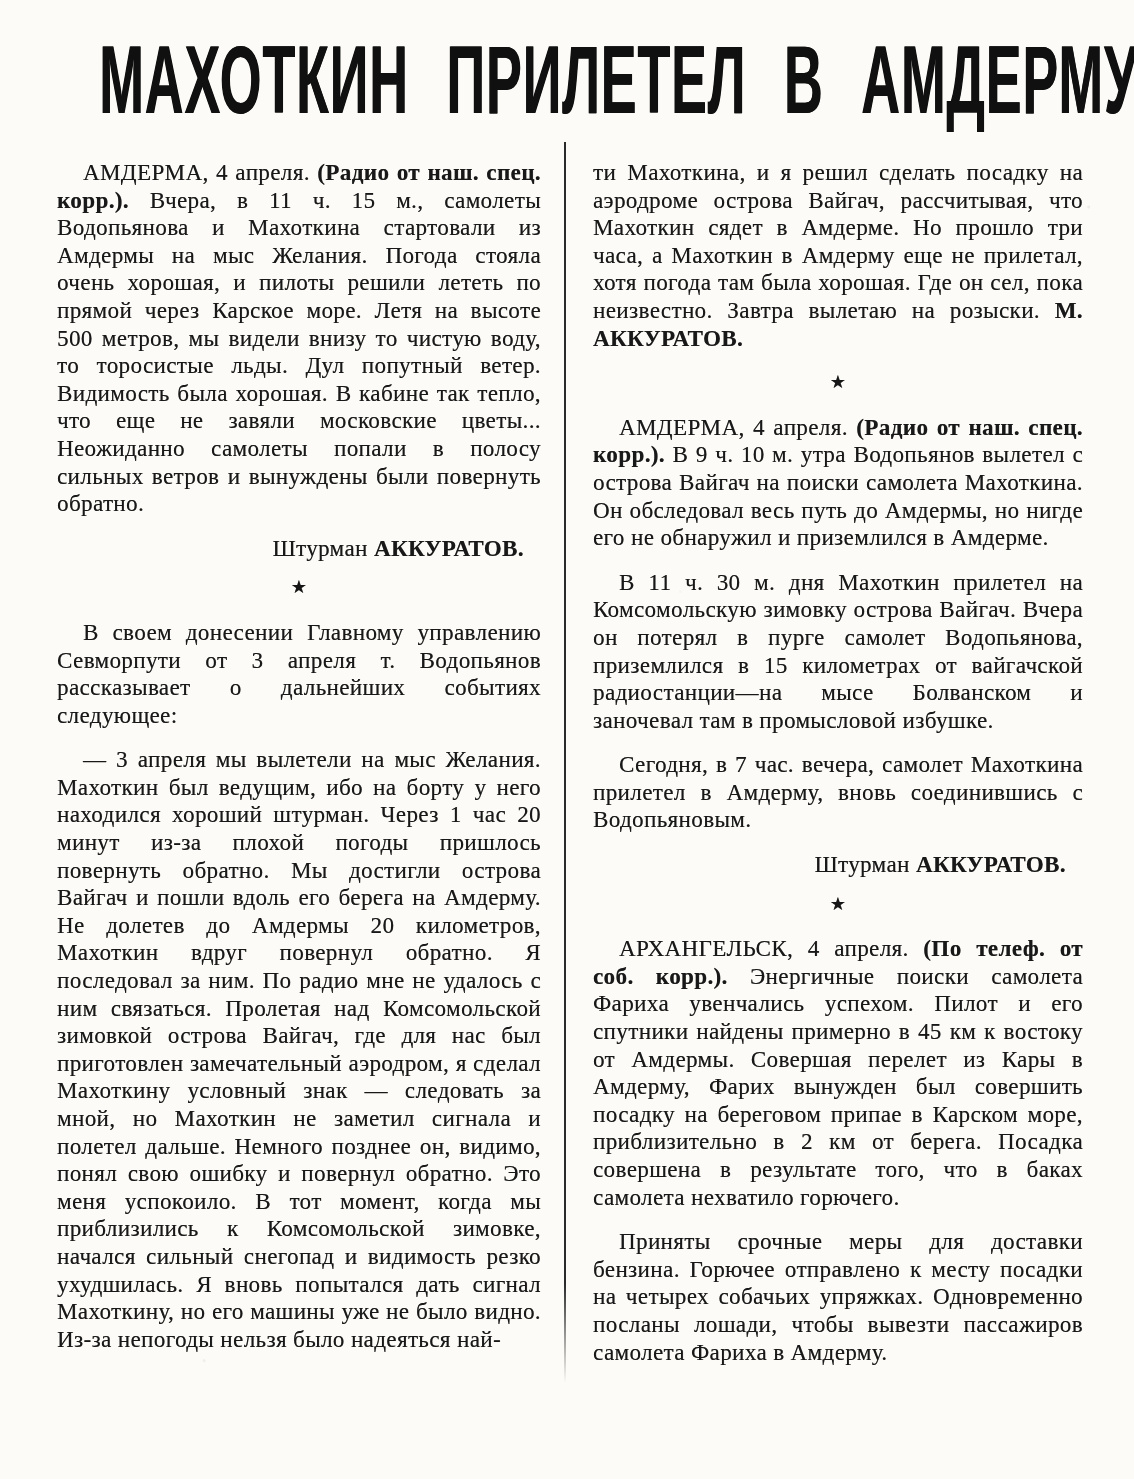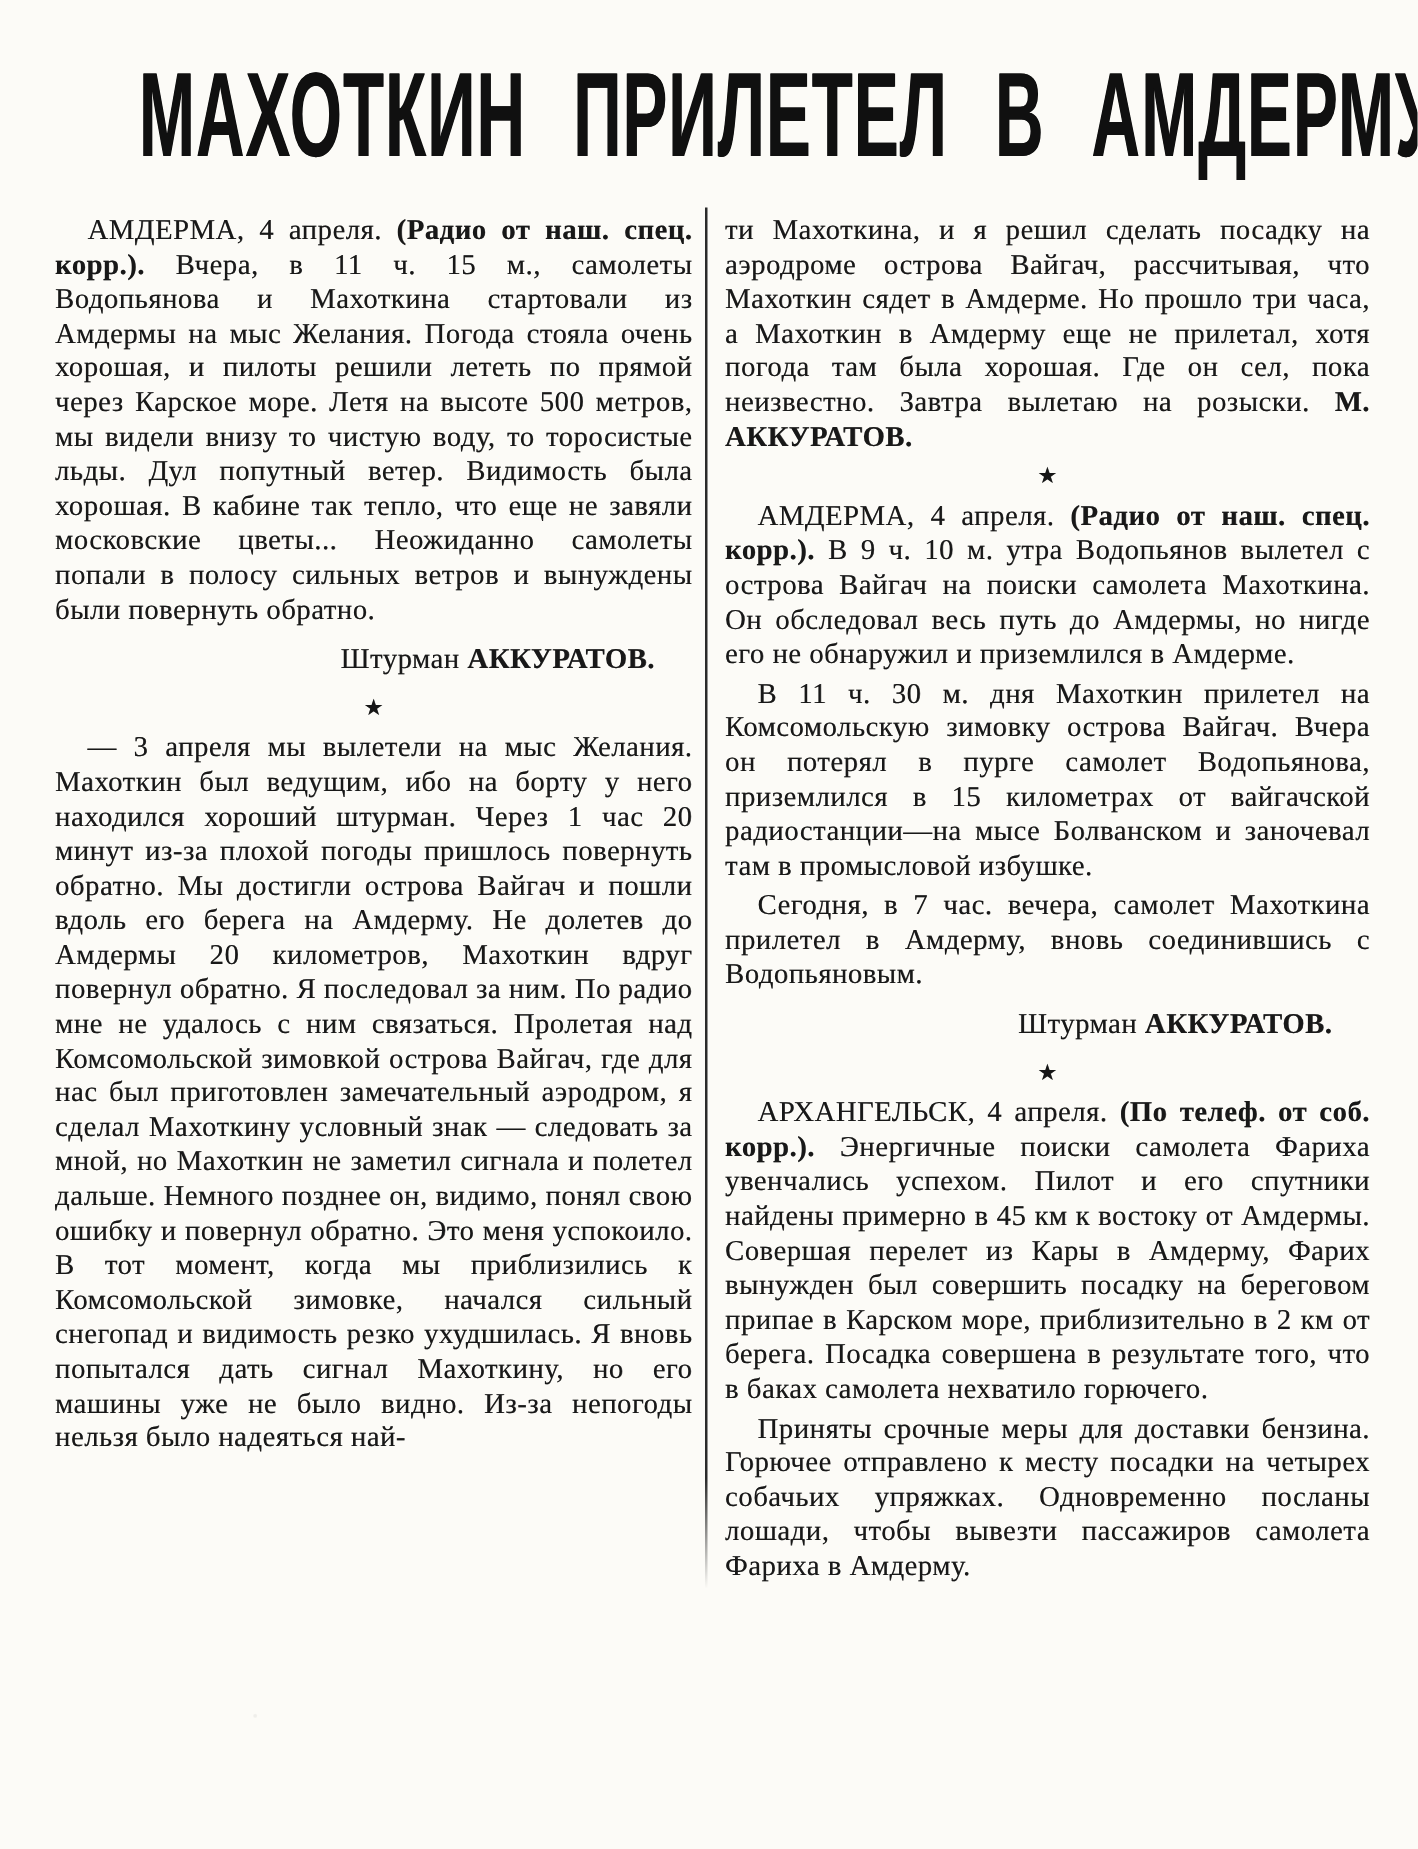--- a/index.html
+++ b/index.html
@@ -16,21 +16,21 @@
     position: relative;
     width: 100%;
     height: 100%;
     background:
       radial-gradient(circle at 18% 92%, rgba(0,0,0,0.05) 0 1px, transparent 2px),
       radial-gradient(circle at 96% 14%, rgba(0,0,0,0.06) 0 1px, transparent 2px),
       radial-gradient(circle at 60% 40%, rgba(0,0,0,0.02) 0 1px, transparent 2px),
       #fcfbf7;
   }
   .headline-wrap {
-    margin: 12px;
+    margin: 0;
     padding-top: 32px;
     height: 102px;
     text-align: left;
   }
   .headline {
     display: inline-block;
     font-family: "Liberation Sans", sans-serif;
     font-weight: bold;
     font-size: 64px;
     line-height: 1;
@@ -77,21 +77,21 @@
     text-shadow: 0.25px 0 0 rgba(25,25,25,0.6);
   }
   .column.left  { width: 518px; }
   .column.right { width: 524px; }
   .divider {
     width: 2px;
     background: linear-gradient(#2a2a2a 0 92%, transparent);
     margin-left: 6px;
     margin-right: 10px;
   }
-  .para { margin: 4px; text-indent: 26px; }
+  .para { margin: 17px; text-indent: 26px; }
   .para.no-indent { text-indent: 0; }
   .b { font-weight: bold; }
   .signature { margin: 12px; text-align: right; padding-right: 22px; }
   .column.right .signature:last-child { padding-right: 58px; }
   .star {
     margin: 0;
     text-align: center;
     font-size: 18px;
     line-height: 27.6px;
     color: #161616;
@@ -101,20 +101,21 @@
 <body>
 
 <div class="page">
   <h1 class="headline-wrap"><span class="headline">МАХОТКИН ПРИЛЕТЕЛ В АМДЕРМУ</span></h1>
 
   <div class="columns">
     <div class="column left" id="col-left">
         <div class="para"><span>АМДЕРМА, 4 апреля. </span><span class="b">(Радио от наш. спец. корр.).</span><span> Вчера, в 11 ч. 15 м., самолеты Водопьянова и Махоткина стартовали из Амдермы на мыс Желания. Погода стояла очень хорошая, и пилоты решили лететь по прямой через Карское море. Летя на высоте 500 метров, мы видели внизу то чистую воду, то торосистые льды. Дул попутный ветер. Видимость была хорошая. В кабине так тепло, что еще не завяли московские цветы... Неожиданно самолеты попали в полосу сильных ветров и вынуждены были повернуть обратно.</span></div>
         <div class="signature"><span>Штурман </span><span class="b">АККУРАТОВ.</span></div>
         <div class="star"><span>★</span></div>
+        <div class="para"><span>В своем донесении Главному управлению Севморпути от 3 апреля т. Водопьянов рассказывает о дальнейших событиях следующее:</span></div>
         <div class="para"><span>— 3 апреля мы вылетели на мыс Желания. Махоткин был ведущим, ибо на борту у него находился хороший штурман. Через 1 час 20 минут из-за плохой погоды пришлось повернуть обратно. Мы достигли острова Вайгач и пошли вдоль его берега на Амдерму. Не долетев до Амдермы 20 километров, Махоткин вдруг повернул обратно. Я последовал за ним. По радио мне не удалось с ним связаться. Пролетая над Комсомольской зимовкой острова Вайгач, где для нас был приготовлен замечательный аэродром, я сделал Махоткину условный знак — следовать за мной, но Махоткин не заметил сигнала и полетел дальше. Немного позднее он, видимо, понял свою ошибку и повернул обратно. Это меня успокоило. В тот момент, когда мы приблизились к Комсомольской зимовке, начался сильный снегопад и видимость резко ухудшилась. Я вновь попытался дать сигнал Махоткину, но его машины уже не было видно. Из-за непогоды нельзя было надеяться най-</span></div>
       </div>
     <div class="divider"></div>
     <div class="column right" id="col-right">
         <div class="para no-indent"><span>ти Махоткина, и я решил сделать посадку на аэродроме острова Вайгач, рассчитывая, что Махоткин сядет в Амдерме. Но прошло три часа, а Махоткин в Амдерму еще не прилетал, хотя погода там была хорошая. Где он сел, пока неизвестно. Завтра вылетаю на розыски. </span><span class="b">М. АККУРАТОВ.</span></div>
         <div class="star"><span>★</span></div>
         <div class="para"><span>АМДЕРМА, 4 апреля. </span><span class="b">(Радио от наш. спец. корр.).</span><span> В 9 ч. 10 м. утра Водопьянов вылетел с острова Вайгач на поиски самолета Махоткина. Он обследовал весь путь до Амдермы, но нигде его не обнаружил и приземлился в Амдерме.</span></div>
         <div class="para"><span>В 11 ч. 30 м. дня Махоткин прилетел на Комсомольскую зимовку острова Вайгач. Вчера он потерял в пурге самолет Водопьянова, приземлился в 15 километрах от вайгачской радиостанции—на мысе Болванском и заночевал там в промысловой избушке.</span></div>
         <div class="para"><span>Сегодня, в 7 час. вечера, самолет Махоткина прилетел в Амдерму, вновь соединившись с Водопьяновым.</span></div>
         <div class="signature"><span>Штурман </span><span class="b">АККУРАТОВ.</span></div>

